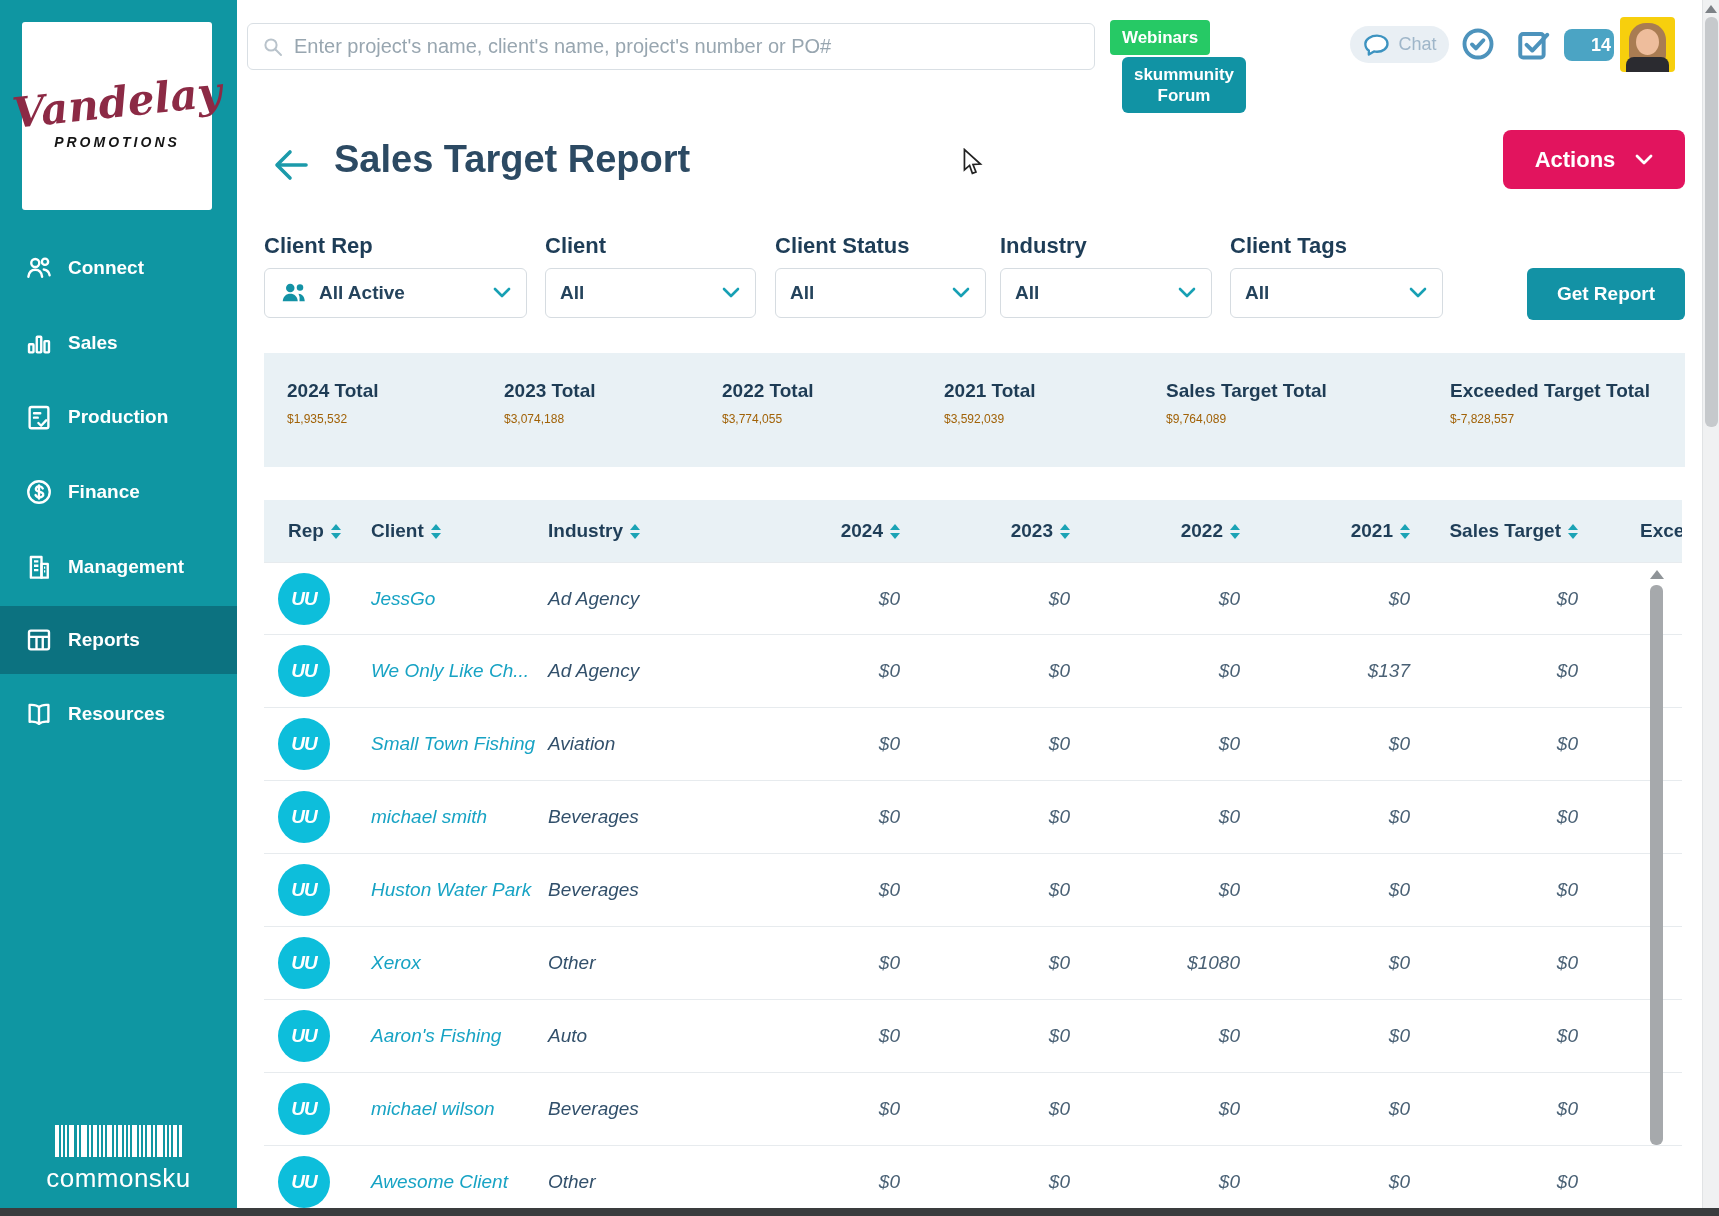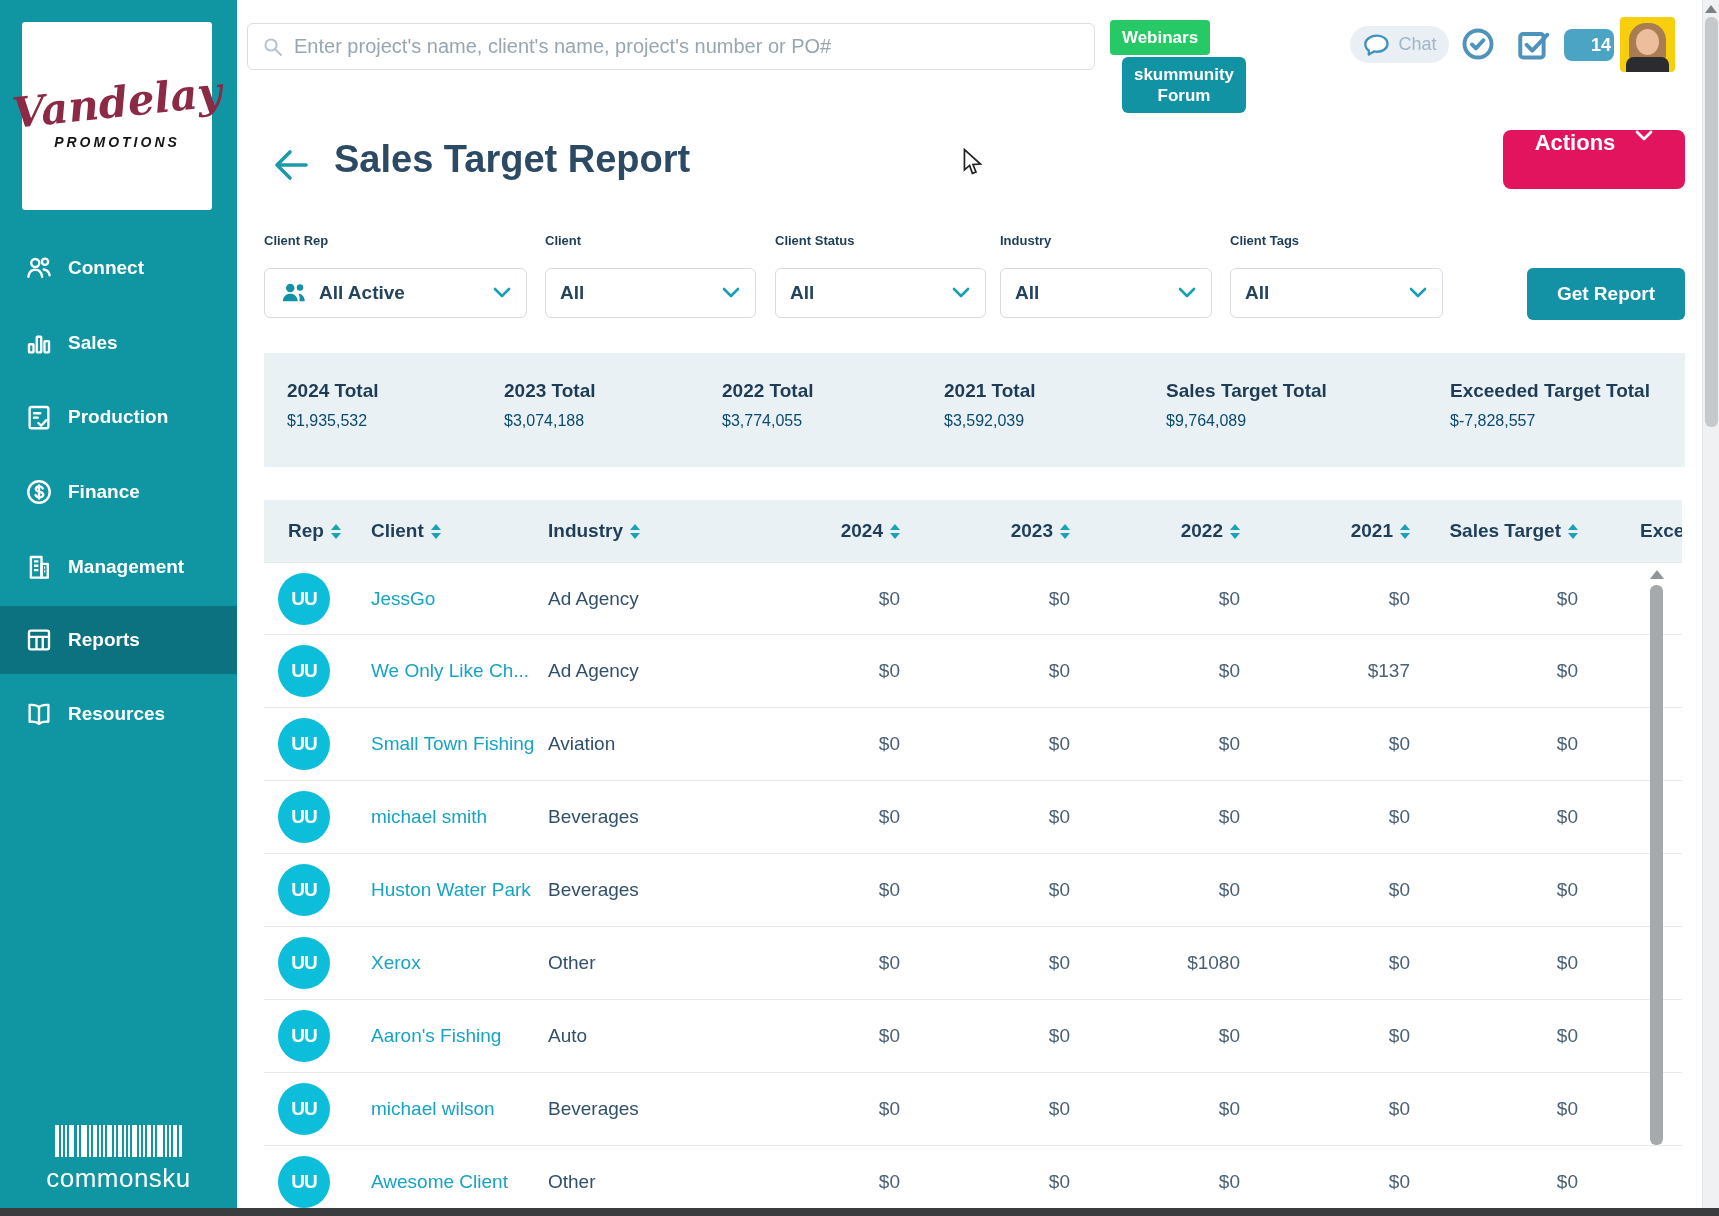--- a/index.html
+++ b/index.html
@@ -40,51 +40,51 @@
     background:#f7cf0d; overflow:hidden; cursor:pointer; }
   .avatar-photo .hair { position:absolute; left:9px; top:6px; width:37px; height:44px; border-radius:17px 17px 12px 12px; background:#a97c52; }
   .avatar-photo .face { position:absolute; left:16px; top:12px; width:23px; height:26px; border-radius:50%; background:#eebd9c; }
   .avatar-photo .body { position:absolute; left:6px; top:40px; width:43px; height:15px; border-radius:8px 8px 0 0; background:#2b2b30; }
 
   
   .back-arrow { position:absolute; left:272px; top:147px; cursor:pointer; }
   .page-title { position:absolute; left:334px; top:138px; font-size:38px; font-weight:600; color:#2c4a63; }
   .btn-actions { position:absolute; left:1503px; top:130px; width:182px; height:59px; background:#e2145e;
     border:none; border-radius:8px; color:#fff; font-size:22px; font-weight:700; cursor:pointer;
-    display:flex; align-items:flex-start; justify-content:center; gap:20px; }
-
-  
-  .flabel { position:absolute; top:233px; font-size:13px; font-weight:700; color:#1e3d57; }
+    display:flex; align-items:center; justify-content:center; gap:20px; }
+
+  
+  .flabel { position:absolute; top:233px; font-size:22px; font-weight:700; color:#1e3d57; }
   .fbox { position:absolute; top:268px; height:50px; background:#fff; border:1px solid #d6dce1; border-radius:6px;
     display:flex; align-items:center; justify-content:space-between; padding:16px 14px; cursor:pointer; }
   .fbox .fval { font-size:19px; font-weight:600; color:#24435c; display:flex; align-items:center; gap:10px; }
   .btn-getreport { position:absolute; left:1527px; top:268px; width:158px; height:52px; background:#1392a5;
     border:none; border-radius:6px; color:#fff; font-size:19px; font-weight:700; cursor:pointer; }
 
   
   .totals { position:absolute; left:264px; top:353px; width:1421px; height:114px; background:#e9f1f5; }
   .tcol { position:absolute; top:27px; }
   .tcol .tl { font-size:19px; font-weight:700; color:#1e3c55; }
-  .tcol .tv { font-size:16px; color:#0c4a6e; margin-top:10px; }
+  .tcol .tv { font-size:12px; color:#a16207; margin-top:10px; }
   .t1{left:23px}.t2{left:240px}.t3{left:458px}.t4{left:680px}.t5{left:902px}.t6{left:1186px}
 
   
   .thead { position:absolute; left:264px; top:500px; width:1418px; height:62px; background:#e9f1f5; overflow:hidden; }
   .tbody { position:absolute; left:264px; top:562px; width:1418px; height:646px; overflow:hidden; background:#fff; }
   .th, .trow span, .trow a { font-size:19px; }
   .th { position:absolute; top:50%; transform:translateY(-50%); display:flex; align-items:center;
     font-weight:700; color:#1f3e58; cursor:pointer; white-space:nowrap; }
   .posL1{left:24px} .posL2{left:107px} .posL3{left:284px} .posL9{left:1376px}
   .numbox{ position:absolute; top:50%; transform:translateY(-50%); display:flex; justify-content:flex-end; align-items:center; text-align:right; }
   .x1{left:440px;width:196px}.x2{left:640px;width:166px}.x3{left:810px;width:166px}.x4{left:980px;width:166px}.x5{left:1148px;width:166px}
   .sort { display:inline-flex; flex-direction:column; gap:3px; margin-left:7px; }
   .sort i { display:block; width:0; height:0; border-left:5px solid transparent; border-right:5px solid transparent; }
   .sort .up { border-bottom:6px solid #1ba3b5; }
   .sort .dn { border-top:6px solid #1ba3b5; }
-  .trow { position:relative; height:73px; border-bottom:1px solid #e7ebee; }
+  .trow { position:relative; height:73px; border-bottom:1px solid #e7ebee;font-style:italic; }
   .trow:first-child { border-top:1px solid #e7ebee; }
   .cell { position:absolute; top:50%; transform:translateY(-50%); white-space:nowrap; }
   .rep-avatar { width:52px; height:52px; border-radius:50%; background:#0dbedb; color:#fff; font-weight:700;
     font-size:21px; display:flex; align-items:center; justify-content:center; letter-spacing:-1px; }
   .client-link { color:#17a3c4; text-decoration:none; cursor:pointer; }
   .industry { color:#32506b; }
   .val { color:#4a6175; }
 
   
   .tbl-scroll { position:absolute; left:1384px; top:6px; width:17px; height:636px; }

